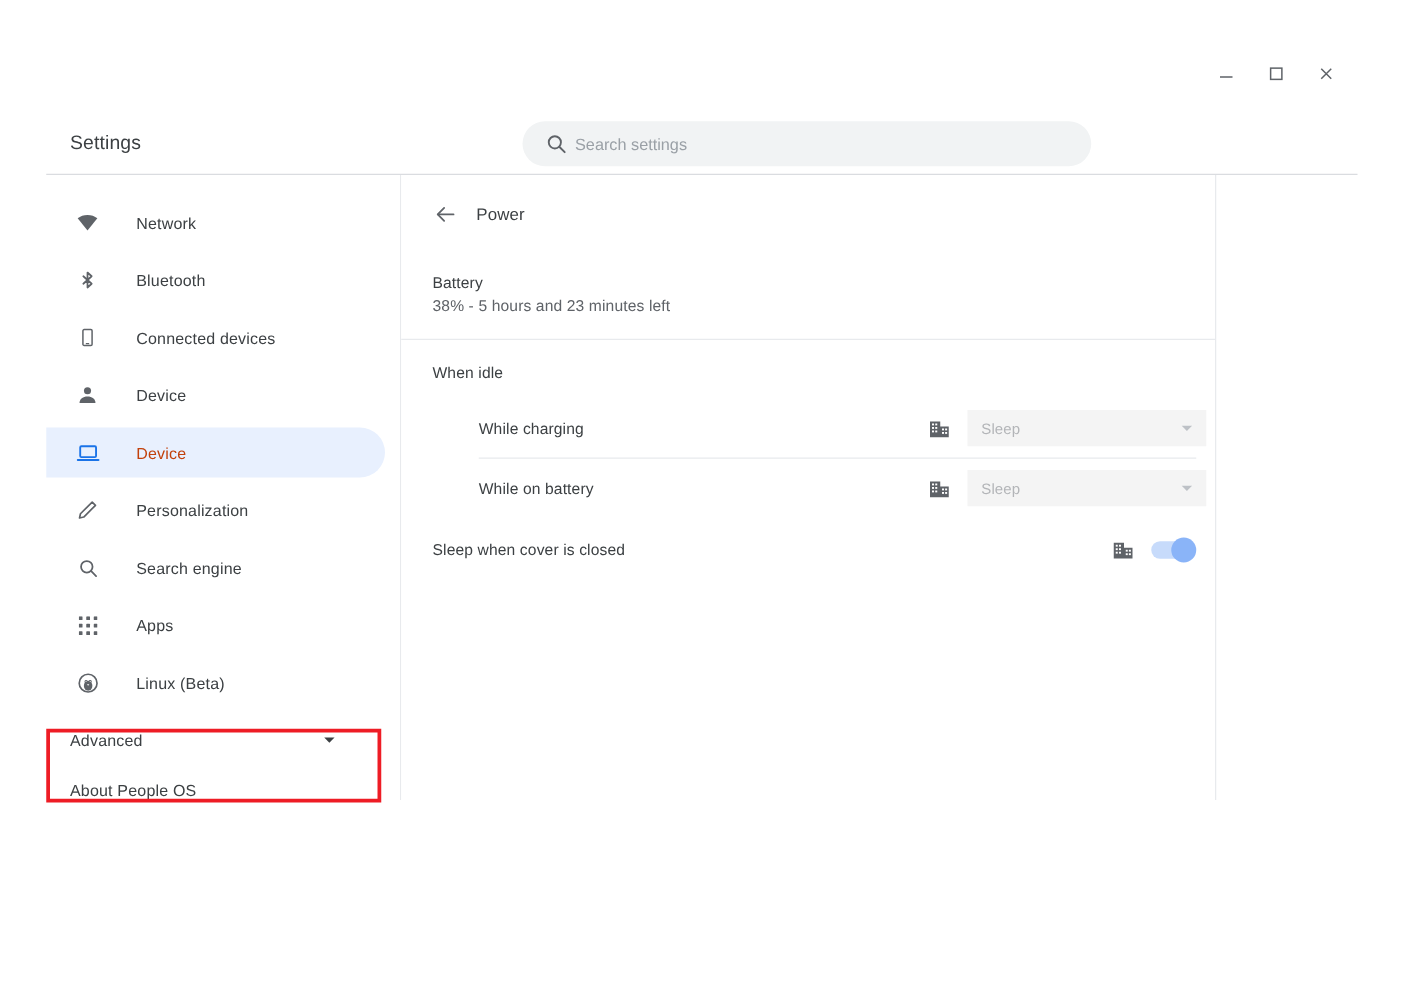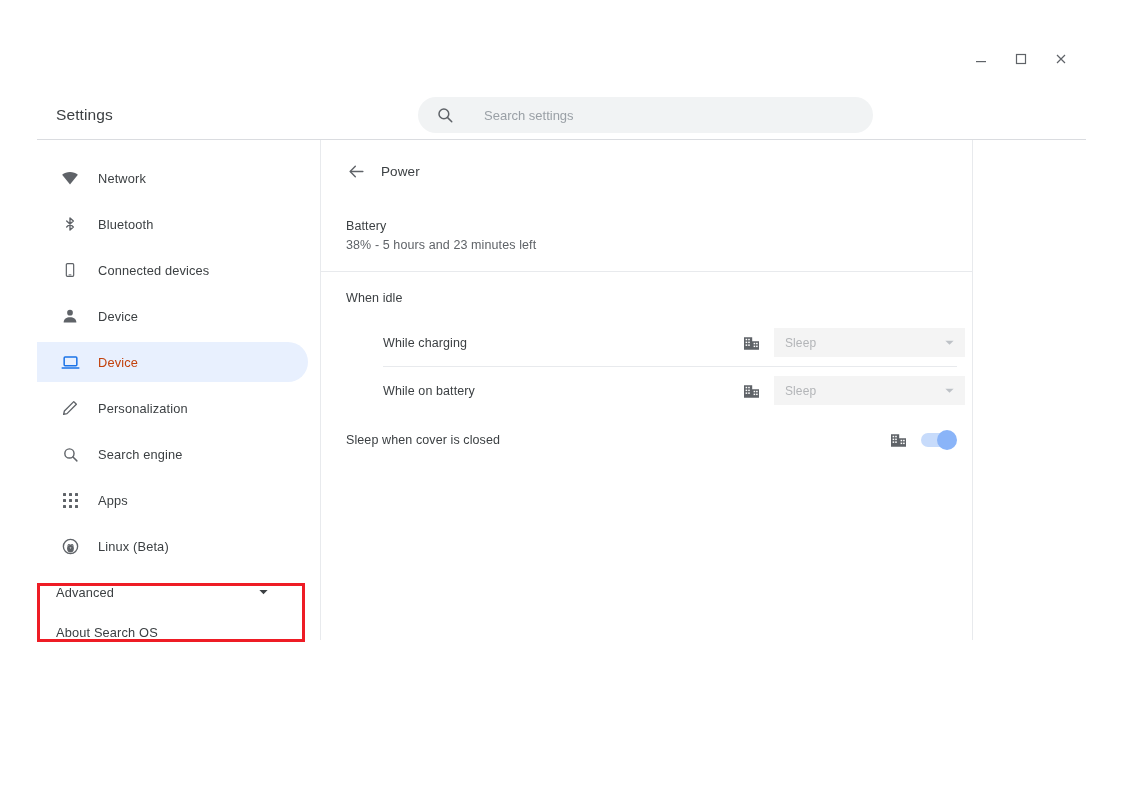--- a/index.html
+++ b/index.html
@@ -44,21 +44,21 @@
     position: absolute; left: 19px; top: 50px;
     line-height: 50px;
     font-size: 15.5px; color: #3c4043; font-weight: 400;
     letter-spacing: .1px;
   }
   .searchbar {
     position: absolute; left: 381px; top: 57px;
     width: 455px; height: 36px;
     background: #f1f3f4; border-radius: 18px;
     display: flex; align-items: center;
-    padding-left: 18px; gap: 30px;
+    padding-left: 18px; gap: 6px;
   }
   .search-icon { width: 18px; height: 18px; color: #5f6368; flex: none; }
   .search-icon svg { display:block; }
   .search-input {
     border: none; outline: none; background: transparent;
     font-family: "Liberation Sans", sans-serif;
     font-size: 13px; color: #3c4043;
     width: 380px; padding: 0;
   }
   .search-input::placeholder { color: #9aa0a6; }
@@ -95,21 +95,21 @@
     border-radius: 0 20px 20px 0;
     cursor: pointer;
   }
   .nav-item .ic {
     width: 20px; height: 20px; flex: none;
     display: flex; align-items: center; justify-content: center;
     color: #5f6368;
   }
   .nav-item .ic svg { display:block; }
   .nav-item .lbl {
-    margin-left: 18px;
+    margin-left: 29px;
     font-size: 12.8px; color: #3c4043; letter-spacing: .15px;
     white-space: nowrap;
   }
   .nav-item.selected { background: #e8f0fe; }
   .nav-item.selected .ic { color: #1a73e8; }
   .nav-item.selected .lbl { color: #c2410c; font-weight: 500; }
 
   .nav-advanced {
     position: relative;
     height: 40px;
@@ -365,21 +365,21 @@
         <div class="nav-advanced">
           <span class="lbl">Advanced</span>
           <span class="caret">
             <svg width="11" height="11" viewBox="0 0 12 12" fill="currentColor">
                 <path d="M1.5 3.8 L6 8.4 L10.5 3.8 Z"></path>
               </svg>
           </span>
         </div>
 
         <div class="nav-about">
-          <span class="lbl">About Search OS</span>
+          <span class="lbl">About People OS</span>
         </div>
 
         <div class="annot-box"></div>
       </div>
 
       <div class="main">
 
         <div class="main-header">
           <span class="back-btn">
             <svg width="19" height="19" viewBox="0 0 24 24" fill="none" stroke="currentColor" stroke-width="1.8" stroke-linecap="round" stroke-linejoin="round">

